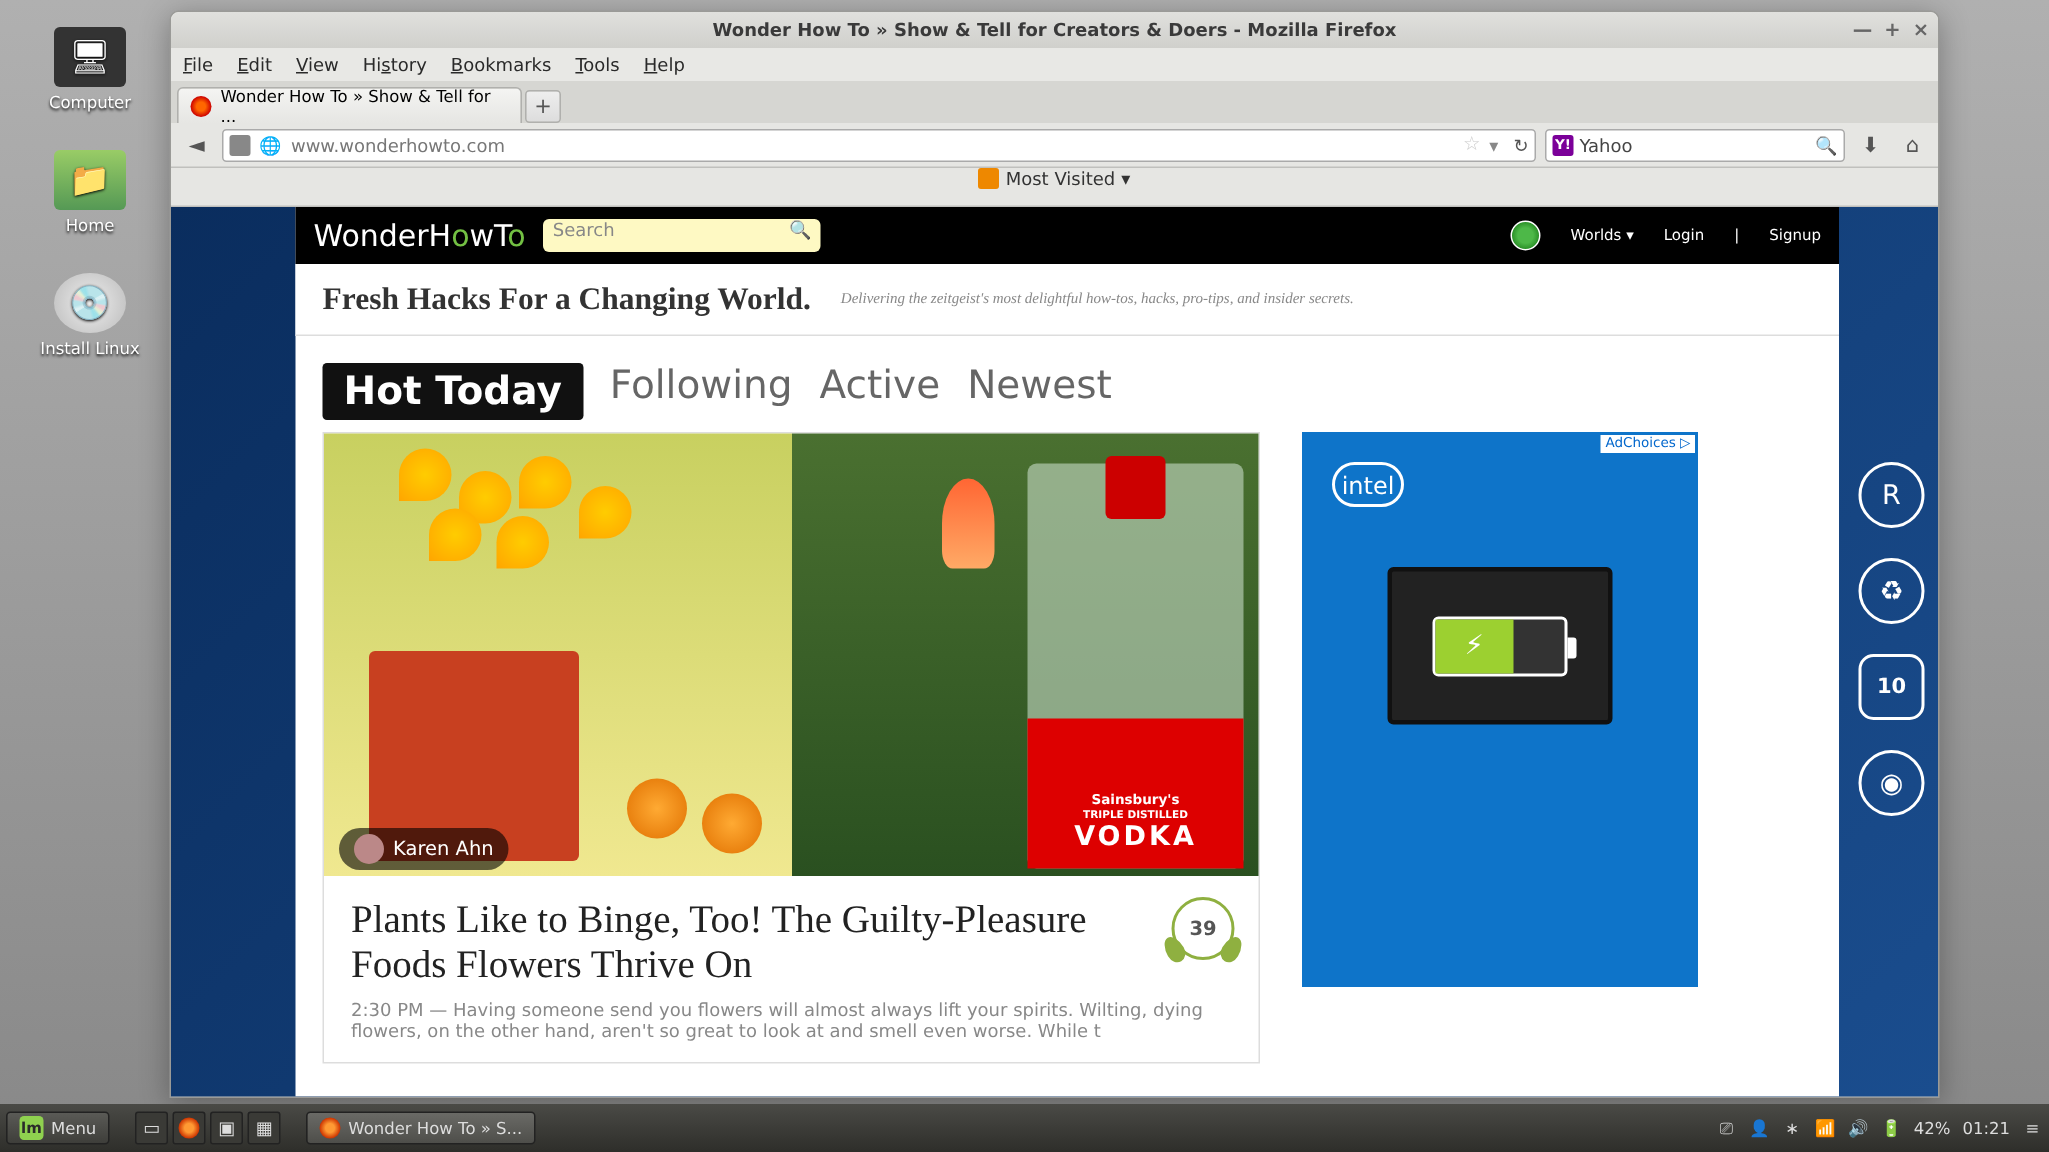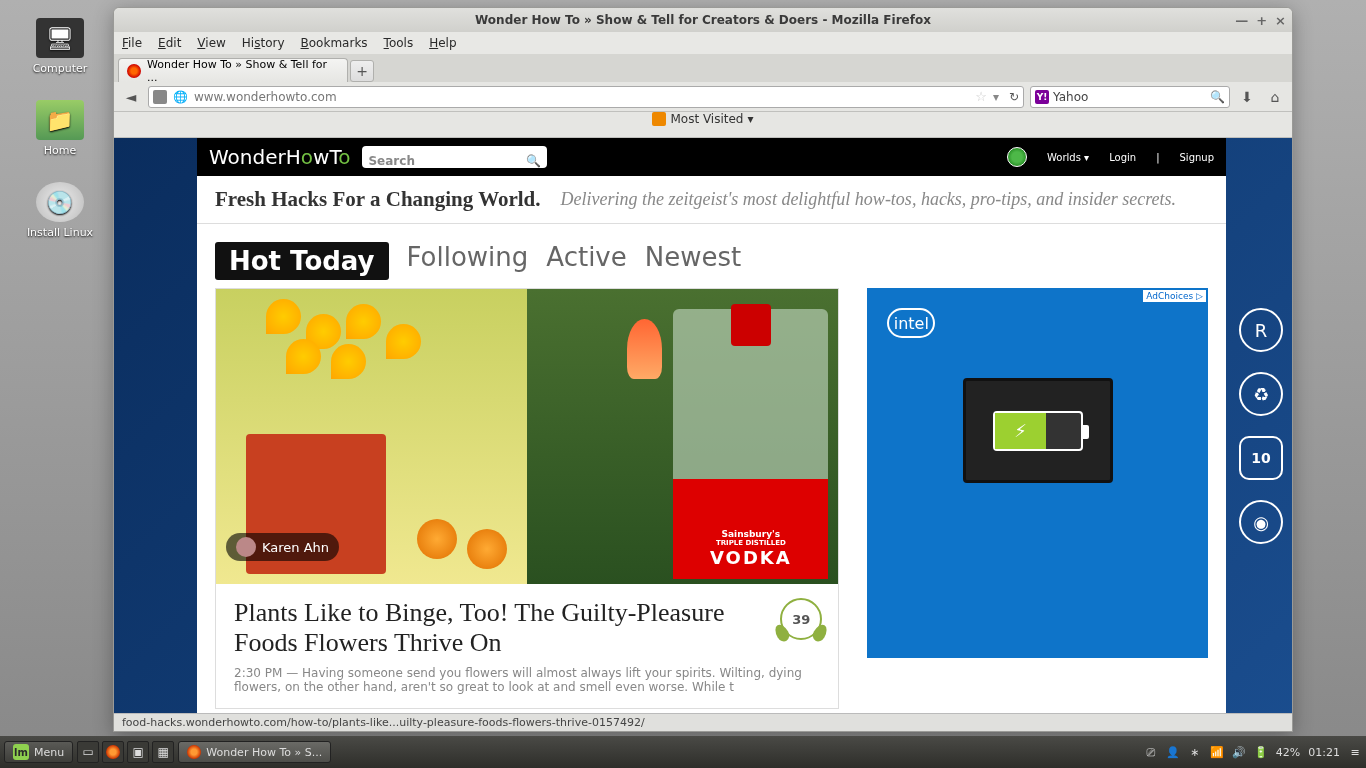--- a/index.html
+++ b/index.html
@@ -36,73 +36,73 @@
 .bm-icon { width: 14px; height: 14px; border-radius: 2px; }
 
 
 .page { flex: 1; position: relative; overflow: hidden; background: linear-gradient(135deg,#0a2d5e,#1a4d8e); }
 .page-content { position: absolute; left: 83px; right: 66px; top: 0; bottom: 0; background: #fff; }
 
 .site-header { height: 38px; background: #000; display: flex; align-items: center; padding: 0 12px; gap: 12px; }
 .site-logo { color: #fff; font-size: 20px; font-family: Georgia, serif; }
 .site-logo .t { color: #fff; }
 .site-logo .o { color: #73c043; }
-.site-search { width: 185px; height: 22px; background: #ffffff; border-radius: 4px; display: flex; align-items: flex-end; padding: 0 6px; font-size: 12px; color: #888; font-weight: bold; }
+.site-search { width: 185px; height: 22px; background: #fef9c3; border-radius: 4px; display: flex; align-items: flex-start; padding: 0 6px; font-size: 12px; color: #888; }
 .site-header-right { margin-left: auto; display: flex; align-items: center; gap: 20px; color: #fff; font-size: 10px; }
 .globe-icon { width: 20px; height: 20px; background: radial-gradient(circle,#4db848 40%,#0a6d0a); border-radius: 50%; border: 1px solid #fff; }
 
 .tagline-bar { height: 48px; background: #fff; border-bottom: 1px solid #ddd; display: flex; align-items: center; padding: 0 18px; gap: 20px; }
 .tagline-main { font-family: Georgia, serif; font-size: 21px; color: #333; font-weight: bold; }
-.tagline-sub { font-family: Georgia, serif; font-size: 18px; color: #888; font-style: italic; }
+.tagline-sub { font-family: Georgia, serif; font-size: 10px; color: #888; font-style: italic; }
 
 .content-tabs { display: flex; gap: 18px; padding: 18px 18px 8px; align-items: flex-start; font-family: Georgia, serif; font-size: 26px; color: #666; }
 .content-tabs .active-tab { background: #111; color: #fff; padding: 4px 14px; border-radius: 3px; font-weight: bold; }
 
 .article-area { display: flex; padding: 0 18px; gap: 28px; }
 .article-card { width: 625px; border: 1px solid #ddd; background: #fff; }
 .article-images { height: 295px; display: flex; position: relative; }
 .article-img-left { flex: 1; background: linear-gradient(#c8d060,#f0e890); position: relative; }
 .daffodils { position: absolute; top: 10px; left: 40px; width: 180px; height: 120px; }
 .daff { position: absolute; width: 35px; height: 35px; background: radial-gradient(circle,#ffcc00,#ffa500); border-radius: 50% 50% 50% 0; }
 .bottle-pack { position: absolute; bottom: 10px; left: 30px; width: 140px; height: 140px; background: #c84020; border-radius: 4px; }
 .oranges { position: absolute; bottom: 15px; right: 20px; width: 40px; height: 40px; background: radial-gradient(circle,#ffaa33,#e07000); border-radius: 50%; }
 .article-img-right { flex: 1; background: linear-gradient(#4a7030,#2a5020); position: relative; }
-.vodka-bottle { position: absolute; right: 10px; top: 20px; width: 155px; height: 270px; background: rgba(200,220,200,0.6); border-radius: 6px; }
+.vodka-bottle { position: absolute; right: 10px; top: 20px; width: 144px; height: 270px; background: rgba(200,220,200,0.6); border-radius: 6px; }
 .vodka-cap { position: absolute; top: -5px; left: 50%; transform: translateX(-50%); width: 40px; height: 42px; background: #c00; border-radius: 4px; }
 .vodka-label { position: absolute; bottom: 0; left: 0; right: 0; height: 100px; background: #d00; color: #fff; font-size: 11px; text-align: center; padding-top: 50px; font-weight: bold; }
 .tulip { position: absolute; left: 100px; top: 30px; width: 35px; height: 60px; background: linear-gradient(#ff6633,#ffaa66); border-radius: 50% 50% 20% 20%; }
-.author-badge { position: absolute; bottom: 23px; left: 10px; background: rgba(0,0,0,0.6); color: #fff; padding: 4px 10px; border-radius: 14px; font-size: 13px; display: flex; align-items: center; gap: 6px; font-family: Georgia, serif; }
+.author-badge { position: absolute; bottom: 4px; left: 10px; background: rgba(0,0,0,0.6); color: #fff; padding: 4px 10px; border-radius: 14px; font-size: 13px; display: flex; align-items: center; gap: 6px; font-family: Georgia, serif; }
 .author-badge .avatar { width: 20px; height: 20px; background: #b88; border-radius: 50%; }
 
 .article-body { padding: 14px 18px; position: relative; }
 .article-title { font-family: Georgia, serif; font-size: 26px; color: #222; line-height: 1.15; margin-bottom: 8px; padding-right: 60px; }
 .article-meta { font-size: 12px; color: #888; }
 .article-excerpt { color: #888; }
 .count-badge { position: absolute; right: 16px; top: 14px; width: 42px; height: 42px; border: 2px solid #8fb040; border-radius: 50%; display: flex; align-items: center; justify-content: center; font-size: 13px; font-weight: bold; color: #555; }
 .count-badge::before, .count-badge::after { content: ""; position: absolute; width: 12px; height: 18px; background: #8fb040; bottom: -4px; border-radius: 50% 50% 50% 50% / 60% 60% 40% 40%; }
 .count-badge::before { left: -6px; transform: rotate(-30deg); }
 .count-badge::after { right: -6px; transform: rotate(30deg); }
 
-.ad-box { width: 341px; height: 370px; background: #0e74c9; color: #fff; position: relative; padding: 20px; }
+.ad-box { width: 264px; height: 370px; background: #0e74c9; color: #fff; position: relative; padding: 20px; }
 .intel-logo { width: 48px; height: 30px; border: 2px solid #fff; border-radius: 16px; display: flex; align-items: center; justify-content: center; font-size: 16px; }
 .ad-text { font-size: 21px; text-align: center; margin-top: 50px; line-height: 1.3; font-family: Arial,sans-serif; font-weight: 300; }
 .ad-device { width: 150px; height: 105px; background: #222; border: 3px solid #111; border-radius: 4px; margin: 40px auto 0; display: flex; align-items: center; justify-content: center; }
 .battery { width: 90px; height: 40px; background: #333; border: 2px solid #fff; border-radius: 4px; position: relative; }
 .battery::after { content:""; position:absolute; right:-8px; top:12px; width:6px; height:14px; background:#fff; border-radius: 0 2px 2px 0;}
 .battery-fill { width:60%; height:100%; background:#9cd030; display:flex; align-items:center; justify-content:center; color:#fff; font-size:18px;}
 .adchoices { position: absolute; top: 2px; right: 2px; background: #fff; color: #06c; font-size: 9px; padding: 1px 3px; }
 
 .side-badges { position: absolute; right: 0; top: 170px; width: 62px; display: flex; flex-direction: column; gap: 20px; align-items: center; color: #fff; }
 .side-badge { width: 44px; height: 44px; border: 2px solid #fff; border-radius: 50%; display: flex; align-items: center; justify-content: center; font-size: 18px; position: relative; }
 .side-badge-sq { border-radius: 10px; font-size: 14px; font-weight: bold; align-items: center; }
 
 .statusbar { position: absolute; bottom: 0; left: 0; right: 0; height: 18px; background: #e0e0dd; border-top: 1px solid #bbb; font-size: 11px; color: #444; padding: 2px 8px; white-space: nowrap; overflow: hidden; }
 
 
-.taskbar { position: absolute; bottom: 0; left: 0; right: 0; height: 28px; background: linear-gradient(#4a4a46,#2e2e2a); display: flex; align-items: center; padding: 16px 4px; color: #ddd; font-size: 11px; gap: 4px; }
+.taskbar { position: absolute; bottom: 0; left: 0; right: 0; height: 28px; background: linear-gradient(#4a4a46,#2e2e2a); display: flex; align-items: center; padding: 16px 4px; color: #ddd; font-size: 11px; gap: 17px; }
 .menu-btn { height: 22px; padding: 0 8px; background: linear-gradient(#5a5a56,#3e3e3a); border: 1px solid #222; border-radius: 3px; display: flex; align-items: center; gap: 5px; }
 .mint-logo { width: 16px; height: 16px; background: #8fd14f; border-radius: 3px; display:flex; align-items:center; justify-content:center; color:#2a2a2a; font-size:10px; font-weight:bold;}
 .task-icons { display: flex; gap: 3px; }
 .task-icon { width: 22px; height: 22px; background: #3a3a36; border: 1px solid #222; border-radius: 2px; display: flex; align-items: center; justify-content: center; font-size: 12px; }
 .task-window { height: 22px; padding: 0 8px; background: linear-gradient(#6a6a66,#4e4e4a); border: 1px solid #222; border-radius: 3px; display: flex; align-items: center; gap: 5px; max-width: 160px; }
 .ff-icon { width: 14px; height: 14px; background: radial-gradient(circle,#ff9933 30%,#cc3300 70%); border-radius: 50%; }
 .tray { margin-left: auto; display: flex; align-items: center; gap: 8px; font-size: 11px; }
 .tray-icon { width: 14px; height: 14px; display: flex; align-items: center; justify-content: center; }
 </style>
 </head>
@@ -283,23 +283,20 @@
           <div class="intel-logo">intel</div>
           <div class="ad-device">
             <div class="battery">
                 <div class="battery-fill">⚡</div>
               </div>
           </div>
         </div>
       </div>
     </div>
 
-    <div class="statusbar">
-      <span>food-hacks.wonderhowto.com/how-to/plants-like...uilty-pleasure-foods-flowers-thrive-0157492/</span>
-    </div>
   </div>
 </div>
 
 <div class="taskbar">
   <div class="menu-btn">
     <div class="mint-logo">lm</div>
     <span>Menu</span>
   </div>
   <div class="task-icons">
     <div class="task-icon">▭</div>

